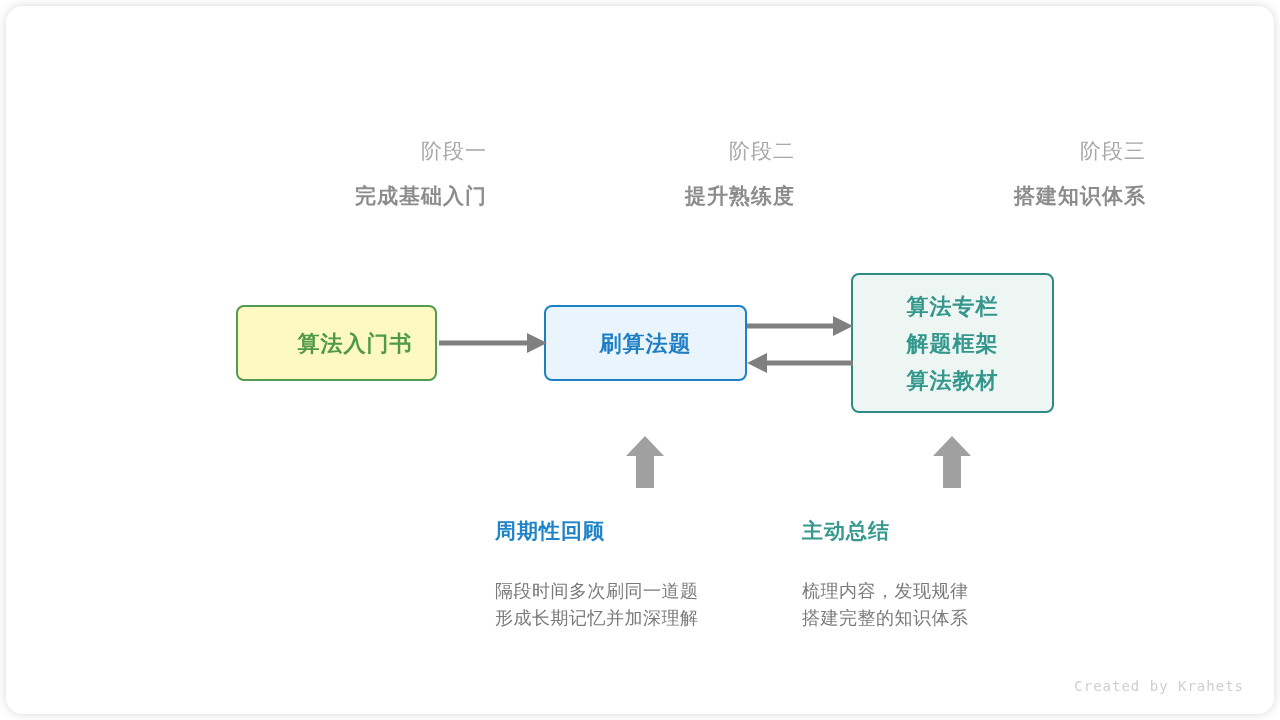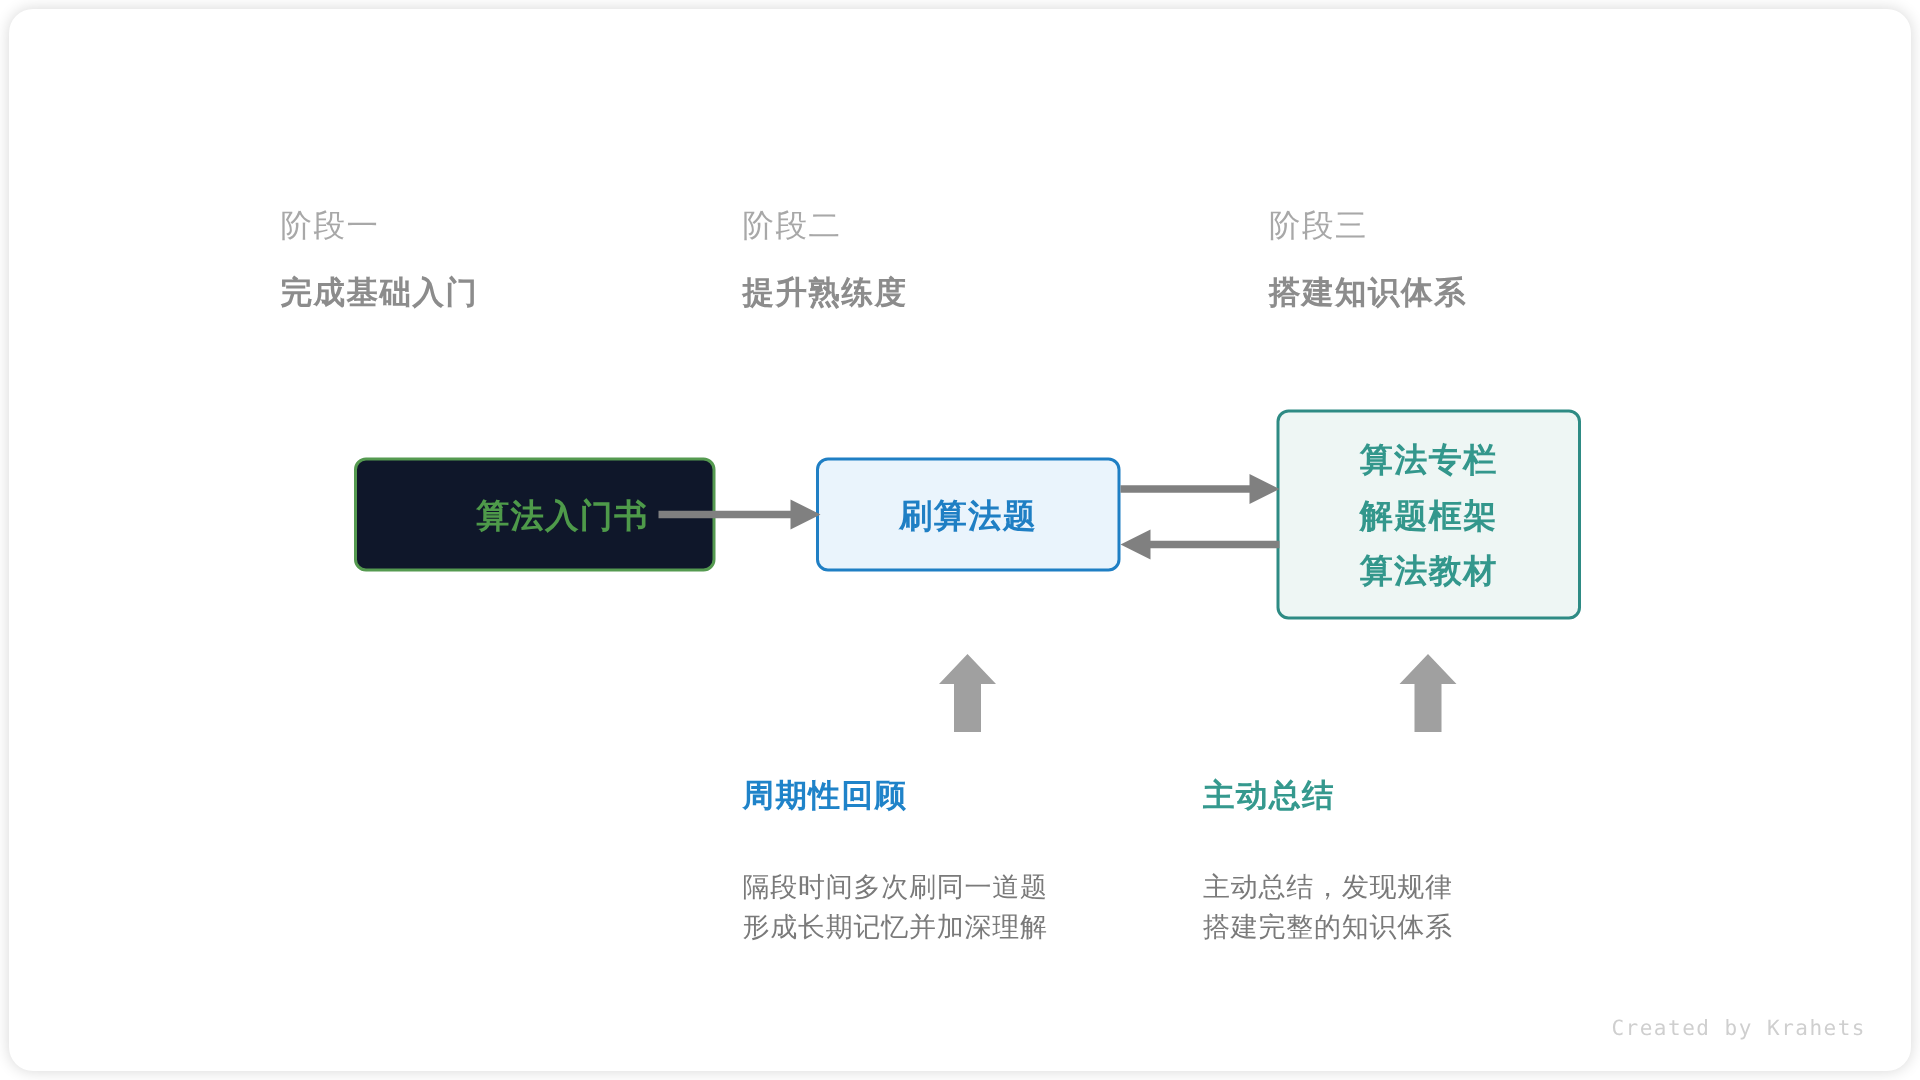--- a/index.html
+++ b/index.html
@@ -25,21 +25,21 @@
     background: #ffffff;
     border-radius: 16px;
     box-shadow: 0 0 10px rgba(0,0,0,0.16);
     overflow: hidden;
   }
 
   
   .stage-col {
     position: absolute;
     width: 300px;
-    text-align: left;
+    text-align: right;
   }
   .stage-sub {
     font-size: 21px;
     color: #a8a8a8;
     line-height: 30px;
     letter-spacing: 1px;
     font-weight: normal;
   }
   .stage-title {
     font-size: 21px;
@@ -65,22 +65,22 @@
     align-items: center;
     justify-content: center;
     font-weight: bold;
     font-size: 22px;
     letter-spacing: 1px;
   }
   .node .line { line-height: 37px; }
 
   #node-book {
     left: 230px; top: 299px;
-    width: 241px; height: 76px;
-    background: #0f172a;
+    width: 201px; height: 76px;
+    background: #fef9c3;
     border-color: #559a50;
     color: #4e9a4a;
     padding-left: 37px;
   }
   #node-practice {
     left: 538px; top: 299px;
     width: 203px; height: 76px;
     background: #eaf4fc;
     border-color: #1f7fc4;
     color: #1f7fc4;
@@ -198,20 +198,20 @@
     <div class="note-title">周期性回顾</div>
     <div class="note-body">
       <div>隔段时间多次刷同一道题</div>
       <div>形成长期记忆并加深理解</div>
     </div>
   </div>
 
   <div class="note" id="note-summary">
     <div class="note-title">主动总结</div>
     <div class="note-body">
-      <div>主动总结，发现规律</div>
+      <div>梳理内容，发现规律</div>
       <div>搭建完整的知识体系</div>
     </div>
   </div>
 
   <div id="footer">Created by Krahets</div>
 
 </div>
 
 </body></html>

